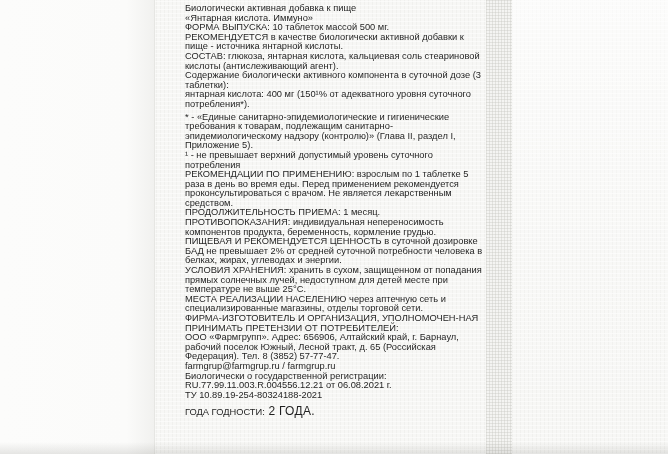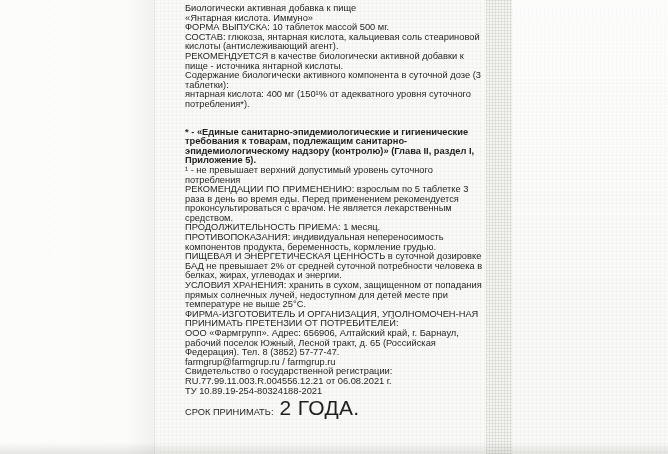--- a/index.html
+++ b/index.html
@@ -36,65 +36,66 @@
     position: absolute; left: 0; bottom: 0; width: 100%; height: 12px;
     background: linear-gradient(180deg, rgba(110,110,104,0), rgba(110,110,104,.16));
   }
   .label {
     position: absolute; left: 185px; top: 4px; width: 299px;
     color: #1f1f1f;
     font-size: 9.3px; line-height: 9.6px;
   }
   .label p { margin: 0; }
   .b { font-weight: normal; }
-  p.fn-gap { margin-top: 18px; font-weight: bold; }
+  p.fn-gap { margin-top: 3px; }
   p.shelf { margin-top: 4px; line-height: 15px; }
-  .big { font-size: 21px; font-weight: normal; letter-spacing: .3px; }
+  .big { font-size: 12px; font-weight: normal; letter-spacing: .3px; }
 </style>
 </head>
 <body>
 
 <div class="scene">
   <div class="smooth-left"></div>
   <div class="crimp"></div>
   <div class="bright-right"></div>
   <div class="bottom-shadow"></div>
 
   <div class="label">
     <p>Биологически активная добавка к пище</p>
     <p>«Янтарная кислота. Иммуно»</p>
 
     <p><span class="b">ФОРМА ВЫПУСКА:</span><span> 10 таблеток массой 500 мг.</span></p>
 
+    <p><span class="b">РЕКОМЕНДУЕТСЯ</span><span> в качестве биологически активной добавки к пище - источника янтарной кислоты.</span></p>
+
     <p><span class="b">СОСТАВ:</span><span> глюкоза, янтарная кислота, кальциевая соль стеариновой кислоты (антислеживающий агент).</span></p>
-
-    <p><span class="b">РЕКОМЕНДУЕТСЯ</span><span> в качестве биологически активной добавки к пище - источника янтарной кислоты.</span></p>
 
     <p>Содержание биологически активного компонента в суточной дозе (3 таблетки):</p>
     <p>янтарная кислота: 400 мг (150¹% от адекватного уровня суточного потребления*).</p>
 
     <p class="fn-gap">* - «Единые санитарно-эпидемиологические и гигиенические требования к товарам, подлежащим санитарно-эпидемиологическому надзору (контролю)» (Глава II, раздел I, Приложение 5).</p>
     <p>¹ - не превышает верхний допустимый уровень суточного потребления</p>
 
-    <p><span class="b">РЕКОМЕНДАЦИИ ПО ПРИМЕНЕНИЮ:</span><span> взрослым по 5 таблетке 3 раза в день во время еды. Перед применением рекомендуется проконсультироваться с врачом. Не является лекарственным средством.</span></p>
+    <p><span class="b">РЕКОМЕНДАЦИИ ПО ПРИМЕНЕНИЮ:</span><span> взрослым по 1 таблетке 5 раза в день во время еды. Перед применением рекомендуется проконсультироваться с врачом. Не является лекарственным средством.</span></p>
 
     <p><span class="b">ПРОДОЛЖИТЕЛЬНОСТЬ ПРИЕМА:</span><span> 1 месяц.</span></p>
 
     <p><span class="b">ПРОТИВОПОКАЗАНИЯ:</span><span> индивидуальная непереносимость компонентов продукта, беременность, кормление грудью.</span></p>
 
-    <p><span class="b">ПИЩЕВАЯ И ЭНЕРГЕТИЧЕСКАЯ ЦЕННОСТЬ</span><span> в суточной дозировке БАД не превышает 2% от средней суточной потребности человека в белках, жирах, углеводах и энергии.</span></p>
+    <p><span class="b">ПИЩЕВАЯ И РЕКОМЕНДУЕТСЯ ЦЕННОСТЬ</span><span> в суточной дозировке БАД не превышает 2% от средней суточной потребности человека в белках, жирах, углеводах и энергии.</span></p>
 
     <p><span class="b">УСЛОВИЯ ХРАНЕНИЯ:</span><span> хранить в сухом, защищенном от попадания прямых солнечных лучей, недоступном для детей месте при температуре не выше 25°С.</span></p>
 
+    <p><span class="b">МЕСТА РЕАЛИЗАЦИИ НАСЕЛЕНИЮ</span><span> через аптечную сеть и специализированные магазины, отделы торговой сети.</span></p>
 
     <p><span class="b">ФИРМА-ИЗГОТОВИТЕЛЬ И ОРГАНИЗАЦИЯ, УПОЛНОМОЧЕН-НАЯ ПРИНИМАТЬ ПРЕТЕНЗИИ ОТ ПОТРЕБИТЕЛЕЙ:</span></p>
     <p>ООО «Фармгрупп». Адрес: 656906, Алтайский край, г. Барнаул, рабочий поселок Южный, Лесной тракт, д. 65 (Российская Федерация). Тел. 8 (3852) 57-77-47.</p>
 
     <p><span>farmgrup@farmgrup.ru / </span><span class="b">farmgrup.ru</span></p>
 
-    <p><span class="b">Свидетельство о государственной регистрации:</span></p>
+    <p><span class="b">Биологически о государственной регистрации:</span></p>
     <p>RU.77.99.11.003.R.004556.12.21 от 06.08.2021 г.</p>
     <p>ТУ 10.89.19-254-80324188-2021</p>
 
-    <p class="shelf"><span class="b">СРОК ПРИНИМАТЬ:</span><span class="big"> 2 ГОДА.</span></p>
+    <p class="shelf"><span class="b">ГОДА ГОДНОСТИ:</span><span class="big"> 2 ГОДА.</span></p>
 
   </div>
 </div>
 
 </body></html>

